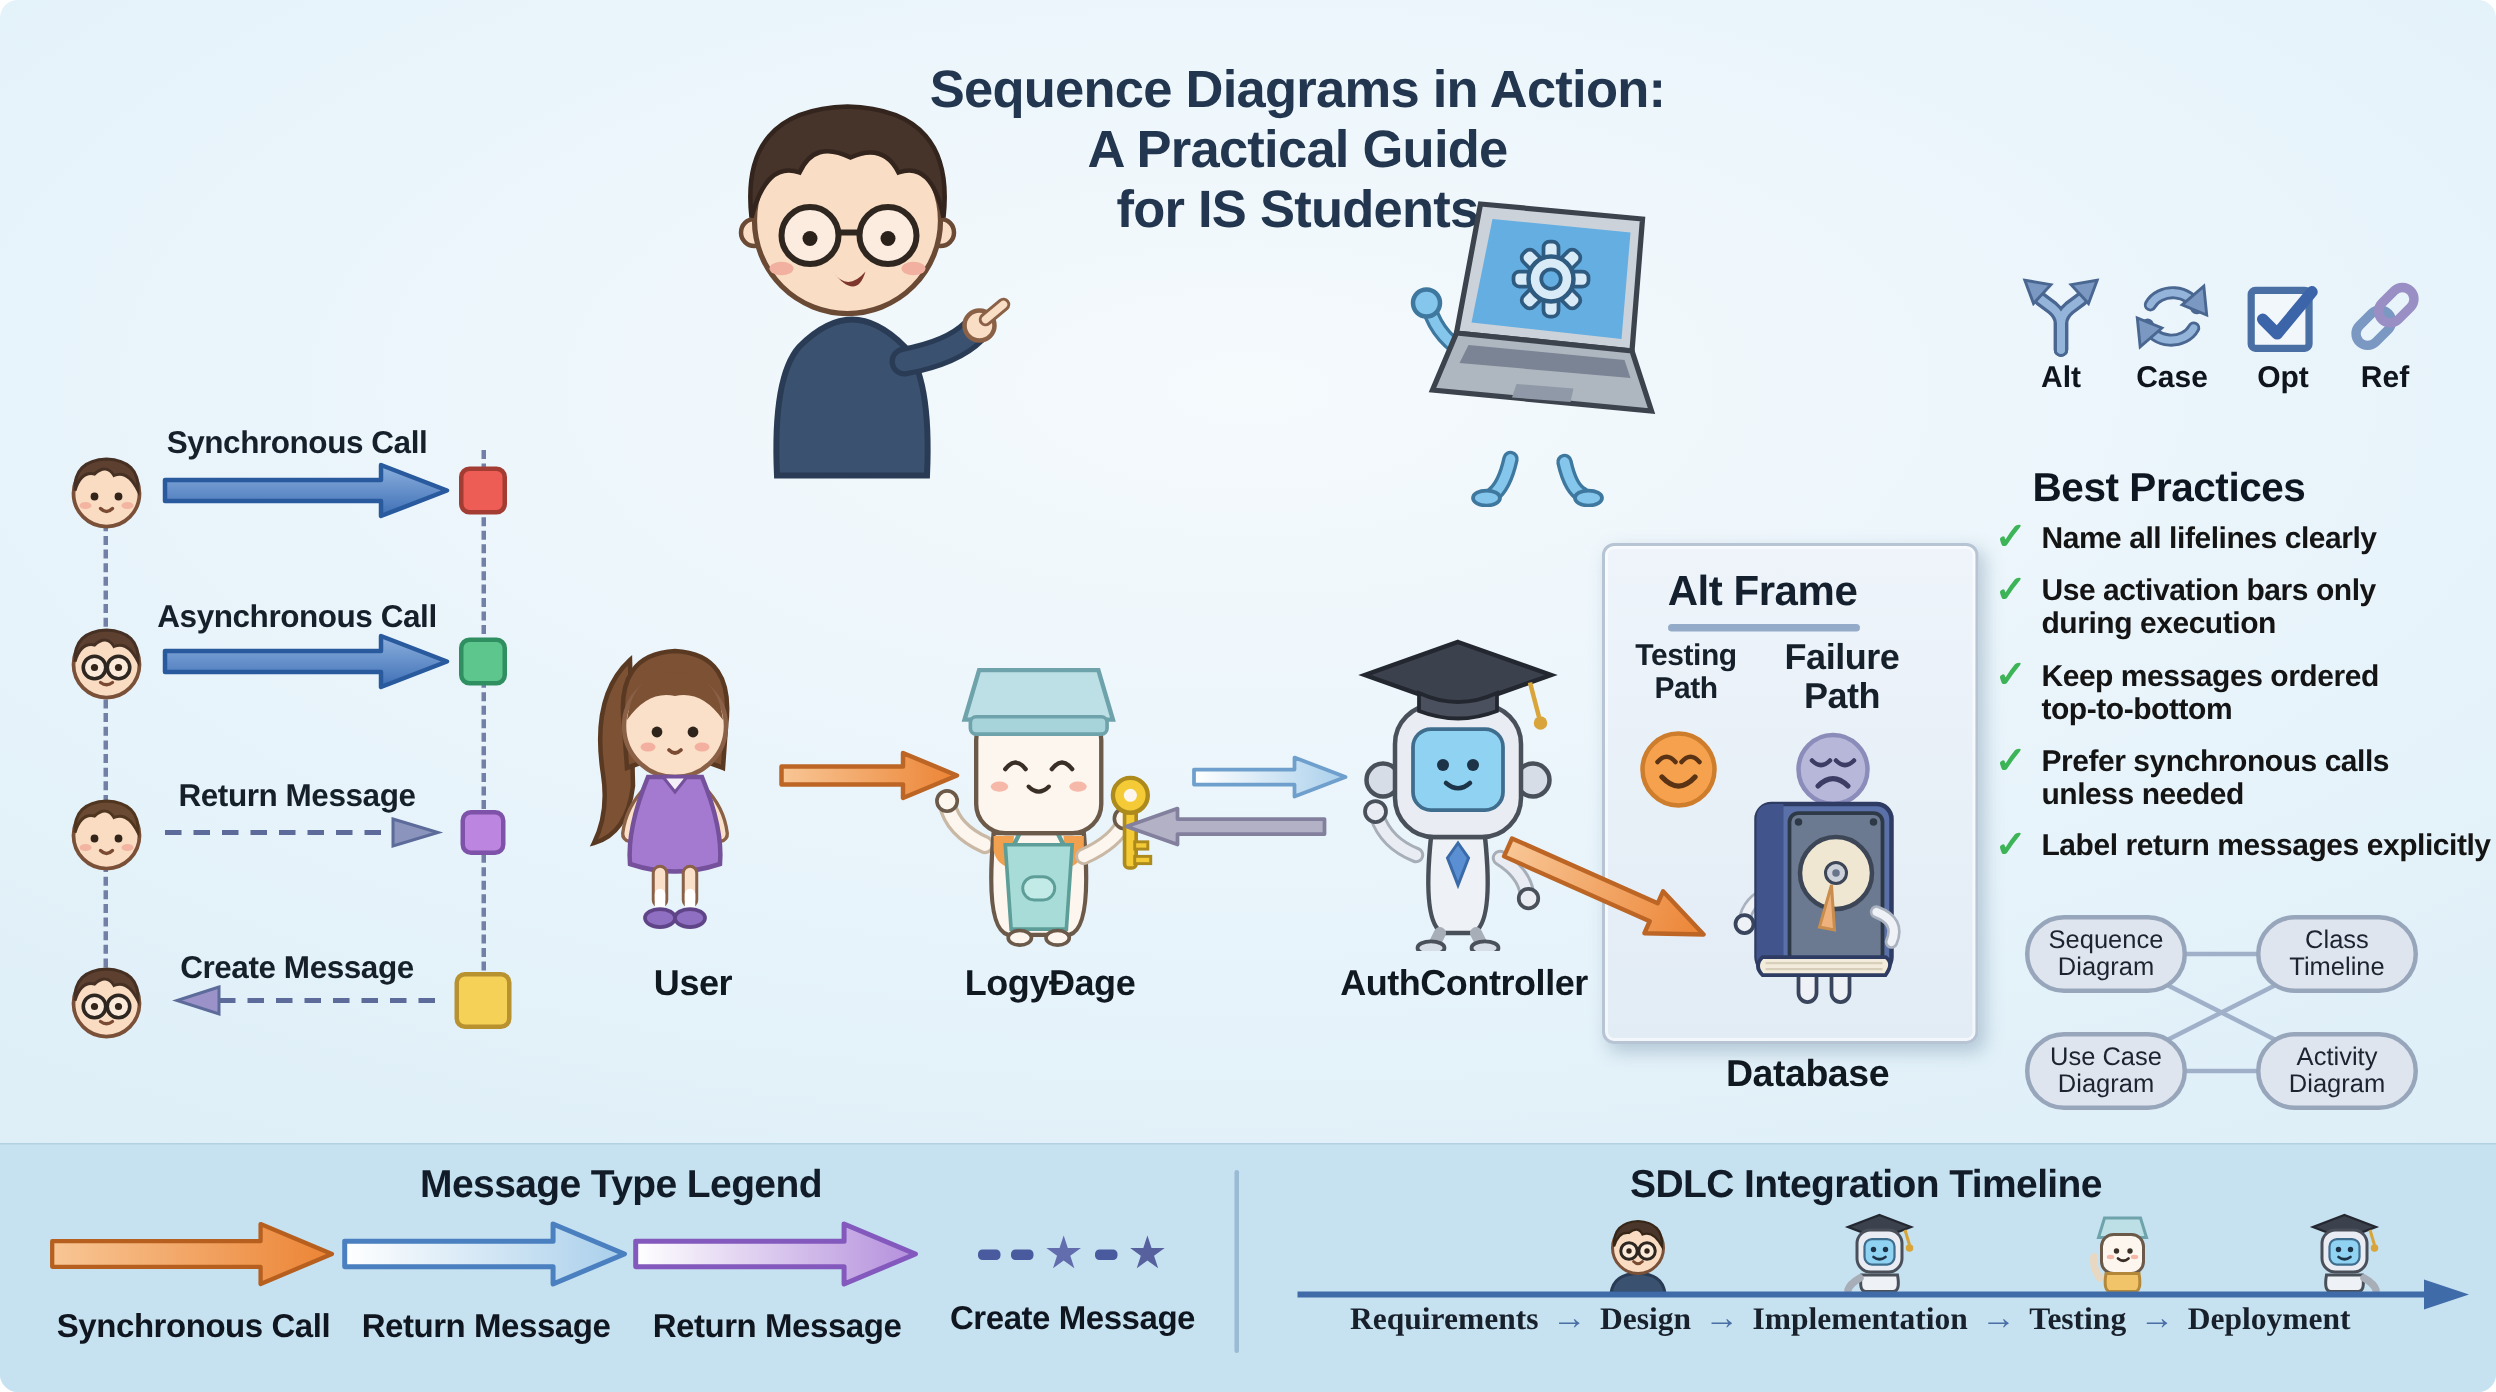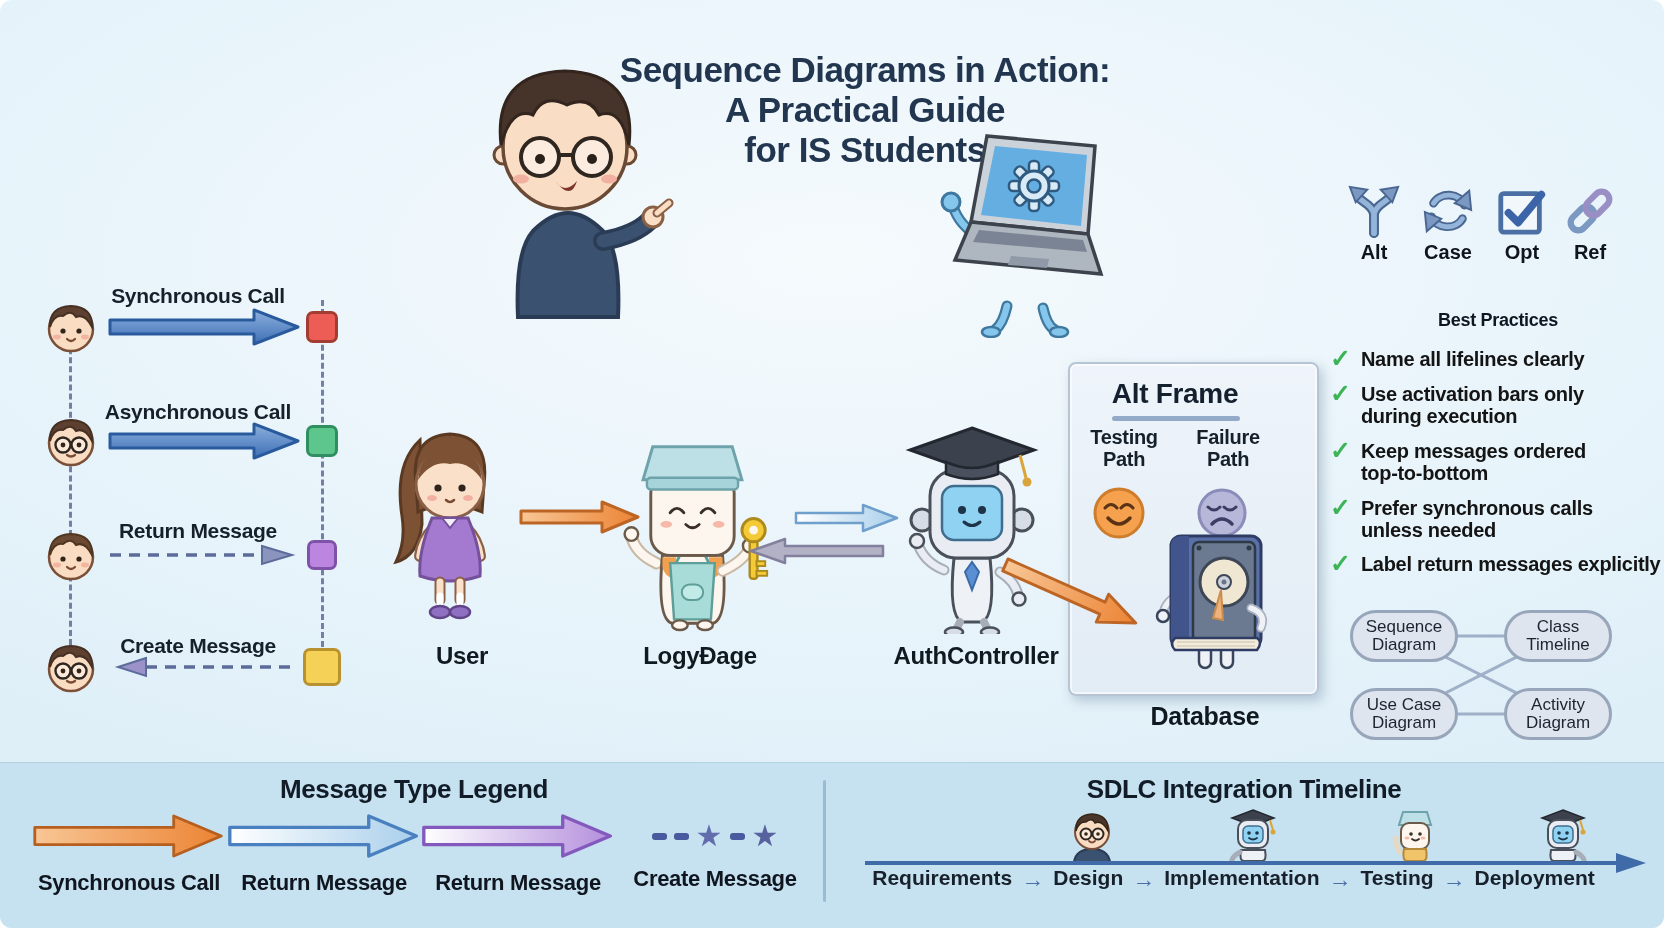--- a/index.html
+++ b/index.html
@@ -35,21 +35,21 @@
     font-weight:normal;font-size:17px;line-height:1.05;color:#1b2430;box-sizing:border-box;
   }
   .band{background:#c6e1f0;border-top:1px solid #b2d2e4;}
   .band-heading{font-weight:bold;font-size:26px;color:#111c28;letter-spacing:-0.4px;text-align:center;}
   .leg-item{width:206px;text-align:center;}
   .leg-label{font-weight:bold;font-size:22px;margin-top:4px;color:#10161f;letter-spacing:-0.3px;}
   .star-row{height:52px;display:flex;align-items:center;justify-content:center;gap:7px;}
   .dash{width:15px;height:7px;border-radius:3px;background:#4a5a9e;display:inline-block;}
   .star{font-size:30px;color:#626dae;line-height:1;}
   .star.b{color:#56619e;}
-  .tl-row{display:flex;align-items:flex-start;justify-content:center;gap:9px;font-weight:bold;font-size:21px;color:#17202b;}
+  .tl-row{display:flex;align-items:flex-end;justify-content:center;gap:9px;font-weight:bold;font-size:21px;color:#17202b;font-family:Liberation Serif, serif;}
   .tl-arrow{color:#4a6fa5;font-size:23px;font-weight:bold;}
   .divider{width:3px;background:#8aaec9;opacity:.75;border-radius:2px;}
 </style>
 </head>
 <body>
 
 <div class="poster">
 
   <svg width="0" height="0" style="position:absolute">
     <defs>
@@ -65,21 +65,21 @@
         <stop offset="0" stop-color="#ffffff"></stop>
           <stop offset="1" stop-color="#a9cfeb"></stop>
       </linearGradient>
       <linearGradient id="gradPur" x1="0" y1="0" x2="1" y2="0">
         <stop offset="0" stop-color="#ffffff"></stop>
           <stop offset="1" stop-color="#b48fdc"></stop>
       </linearGradient>
     </defs>
   </svg>
 
-  <div class="abs" style="left:600px;top:40px;width:530px;margin-top:10px;">
+  <div class="abs" style="left:600px;top:40px;width:530px;">
     <div class="title-line">Sequence Diagrams in Action:</div>
     <div class="title-line">A Practical Guide</div>
     <div class="title-line">for IS Students</div>
   </div>
 
   <svg class="abs" style="left:443px;top:45px;" width="250" height="275" viewBox="0 0 250 275">
     <path d="M75 272 Q72 206 90 186 Q108 168 125 168 Q142 168 160 186 Q178 206 175 272 Z" fill="#3b5170" stroke="#2a3c55" stroke-width="4"></path>
     <path d="M160 196 Q192 190 206 176" fill="none" stroke="#2a3c55" stroke-width="20" stroke-linecap="round"></path>
     <path d="M160 196 Q192 190 206 176" fill="none" stroke="#3b5170" stroke-width="13" stroke-linecap="round"></path>
     <circle cx="210" cy="172" r="10" fill="#f9ddc5" stroke="#8a6046" stroke-width="3"></circle>
@@ -156,21 +156,21 @@
   <div class="abs frag" style="left:1560px;top:182px;">
     <svg width="54" height="56" viewBox="0 0 56 56">
       <g transform="rotate(-45 28 29)">
         <rect x="3" y="21" width="28" height="16" rx="8" fill="none" stroke="#7b98c2" stroke-width="6.5"></rect>
         <rect x="25" y="21" width="28" height="16" rx="8" fill="none" stroke="#9a8fc5" stroke-width="6.5"></rect>
       </g>
     </svg>
     <div class="frag-label">Ref</div>
   </div>
 
-  <div class="abs lbl" style="left:1368px;top:310px;width:260px;font-size:18px;color:#0e1622;">Best Practices</div>
+  <div class="abs lbl" style="left:1316px;top:310px;width:260px;font-size:27px;color:#0e1622;">Best Practices</div>
   <div class="abs" style="left:1330px;top:348px;width:340px;">
     <div class="bp-item">
       <span class="bp-check">✓</span>
       <span class="bp-text">Name all lifelines clearly</span>
     </div>
     <div class="bp-item">
       <span class="bp-check">✓</span>
       <span class="bp-text">Use activation bars only during execution</span>
     </div>
     <div class="bp-item">
@@ -349,21 +349,21 @@
   </svg>
 
   <div class="abs lbl actor-label" style="left:412px;top:642px;width:100px;">User</div>
   <div class="abs lbl actor-label" style="left:630px;top:642px;width:140px;">LogyÐage</div>
   <div class="abs lbl actor-label" style="left:876px;top:642px;width:200px;">AuthController</div>
 
   <div class="abs alt-panel" style="left:1068px;top:362px;width:210px;height:330px;">
     <div class="lbl" style="position:absolute;left:0;top:14px;width:210px;font-size:28px;color:#14202e;">Alt Frame</div>
     <div class="alt-underline" style="position:absolute;left:42px;top:52px;width:128px;"></div>
     <div class="lbl" style="position:absolute;left:8px;top:62px;width:92px;font-size:20px;line-height:1.1;">Testing Path</div>
-    <div class="lbl" style="position:absolute;left:110px;top:62px;width:96px;font-size:20px;line-height:1.1;">Failure Path</div>
+    <div class="lbl" style="position:absolute;left:110px;top:62px;width:96px;font-size:24px;line-height:1.1;">Failure Path</div>
     <svg style="position:absolute;left:22px;top:122px;" width="54" height="54" viewBox="0 0 54 54">
       <circle cx="27" cy="27" r="24" fill="#f6a14d" stroke="#cd7d2c" stroke-width="3"></circle>
       <path d="M13 22 q6 -7 12 0 M29 22 q6 -7 12 0" fill="none" stroke="#5a3315" stroke-width="3" stroke-linecap="round"></path>
       <path d="M16 32 q11 12 22 0" fill="none" stroke="#5a3315" stroke-width="3.5" stroke-linecap="round"></path>
     </svg>
     <svg style="position:absolute;left:126px;top:123px;" width="52" height="52" viewBox="0 0 52 52">
       <circle cx="26" cy="26" r="23" fill="#b7b7da" stroke="#8c8cba" stroke-width="3"></circle>
       <path d="M12 20 q6 6 12 0 M28 20 q6 6 12 0" fill="none" stroke="#3c3c64" stroke-width="3" stroke-linecap="round"></path>
       <path d="M16 37 q10 -10 20 0" fill="none" stroke="#3c3c64" stroke-width="3.5" stroke-linecap="round"></path>
     </svg>

